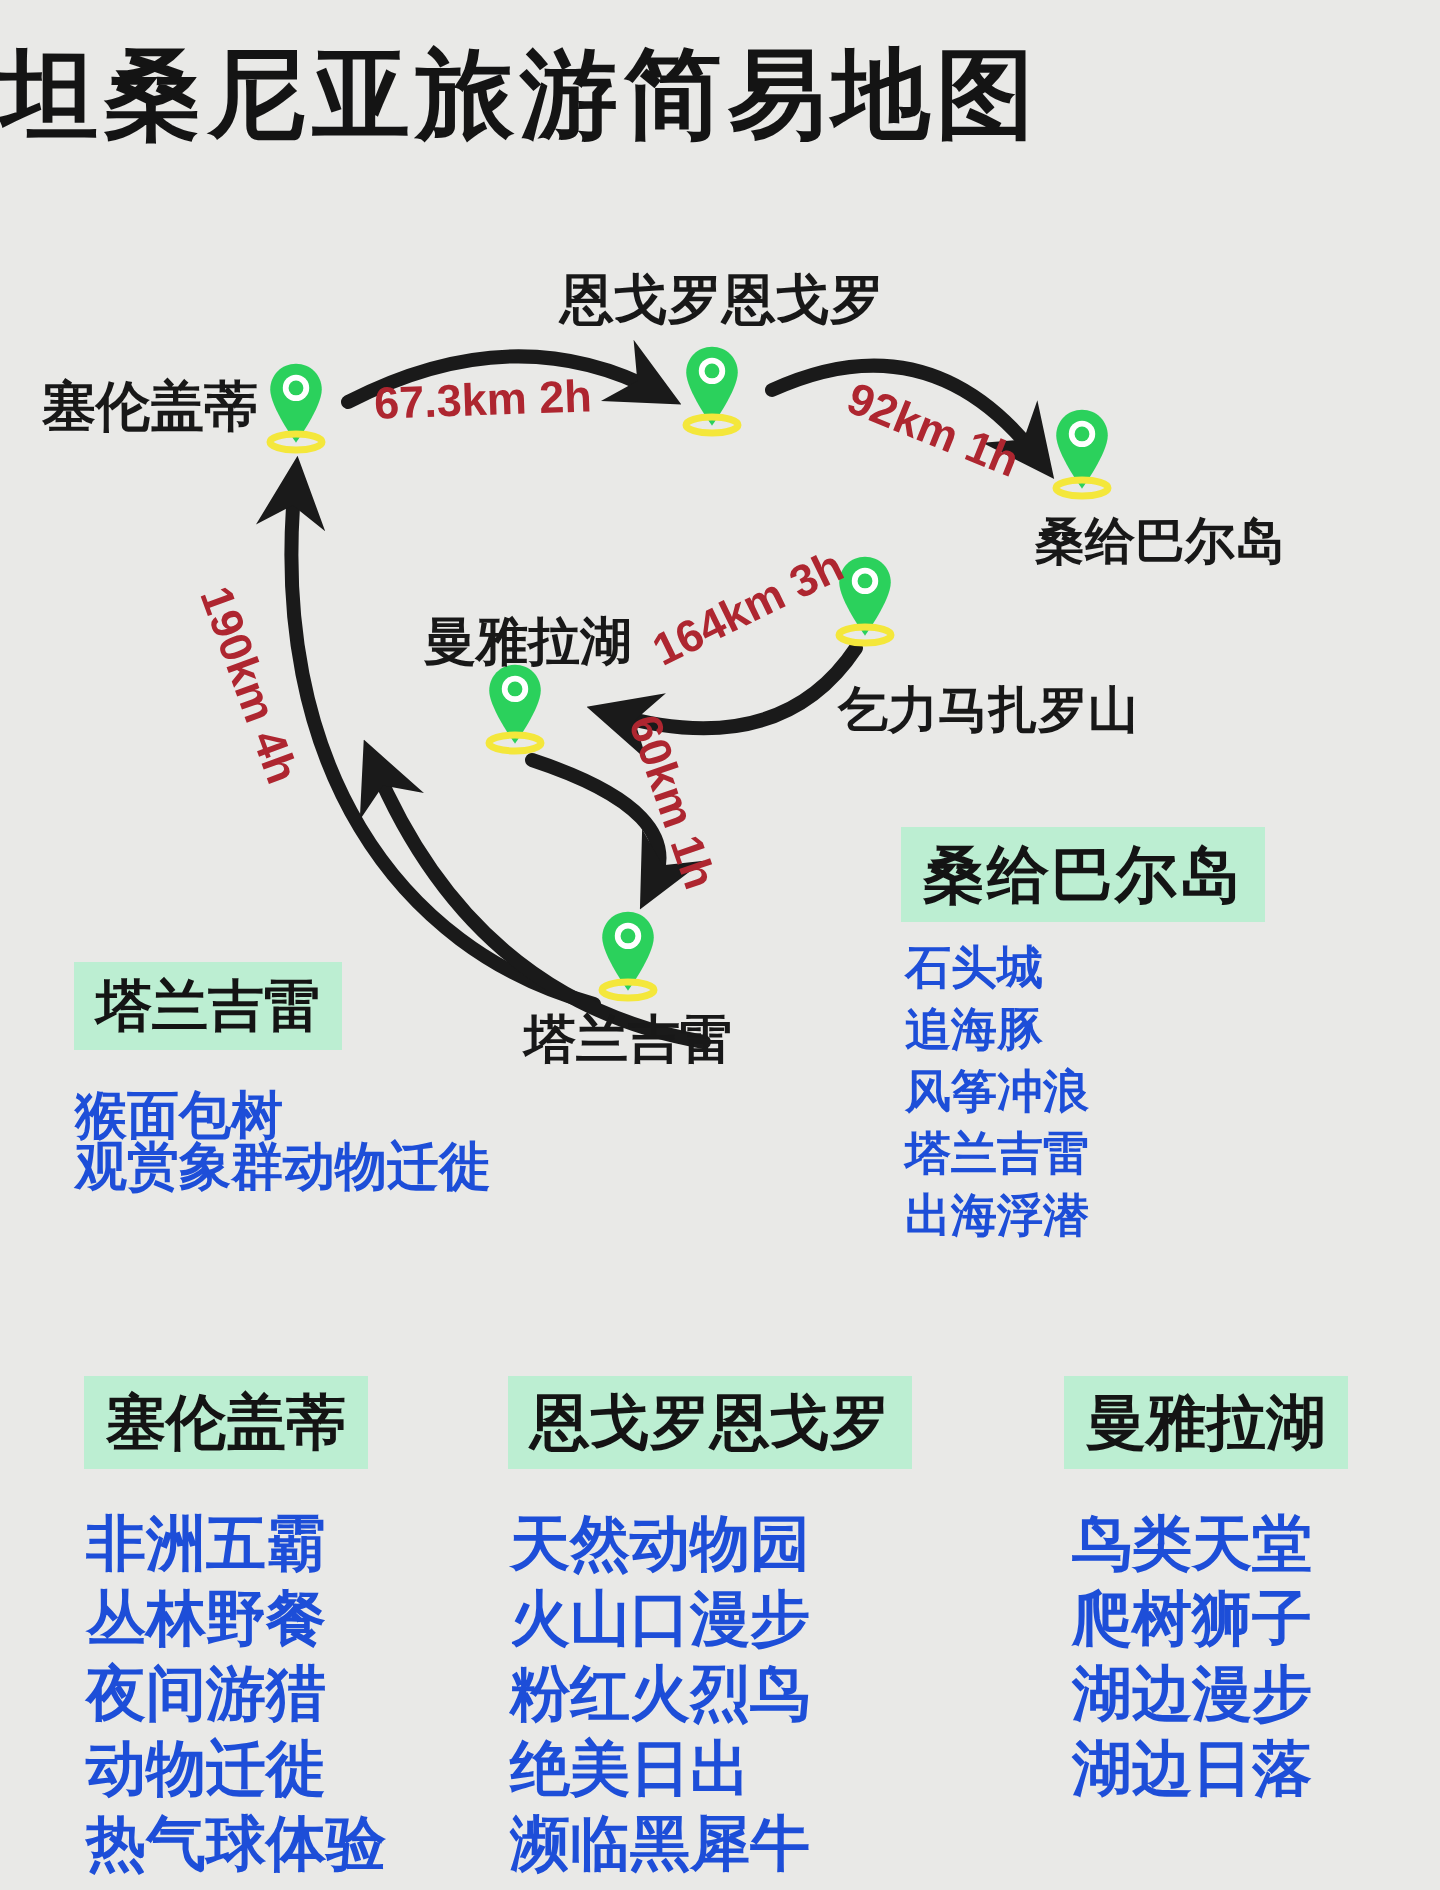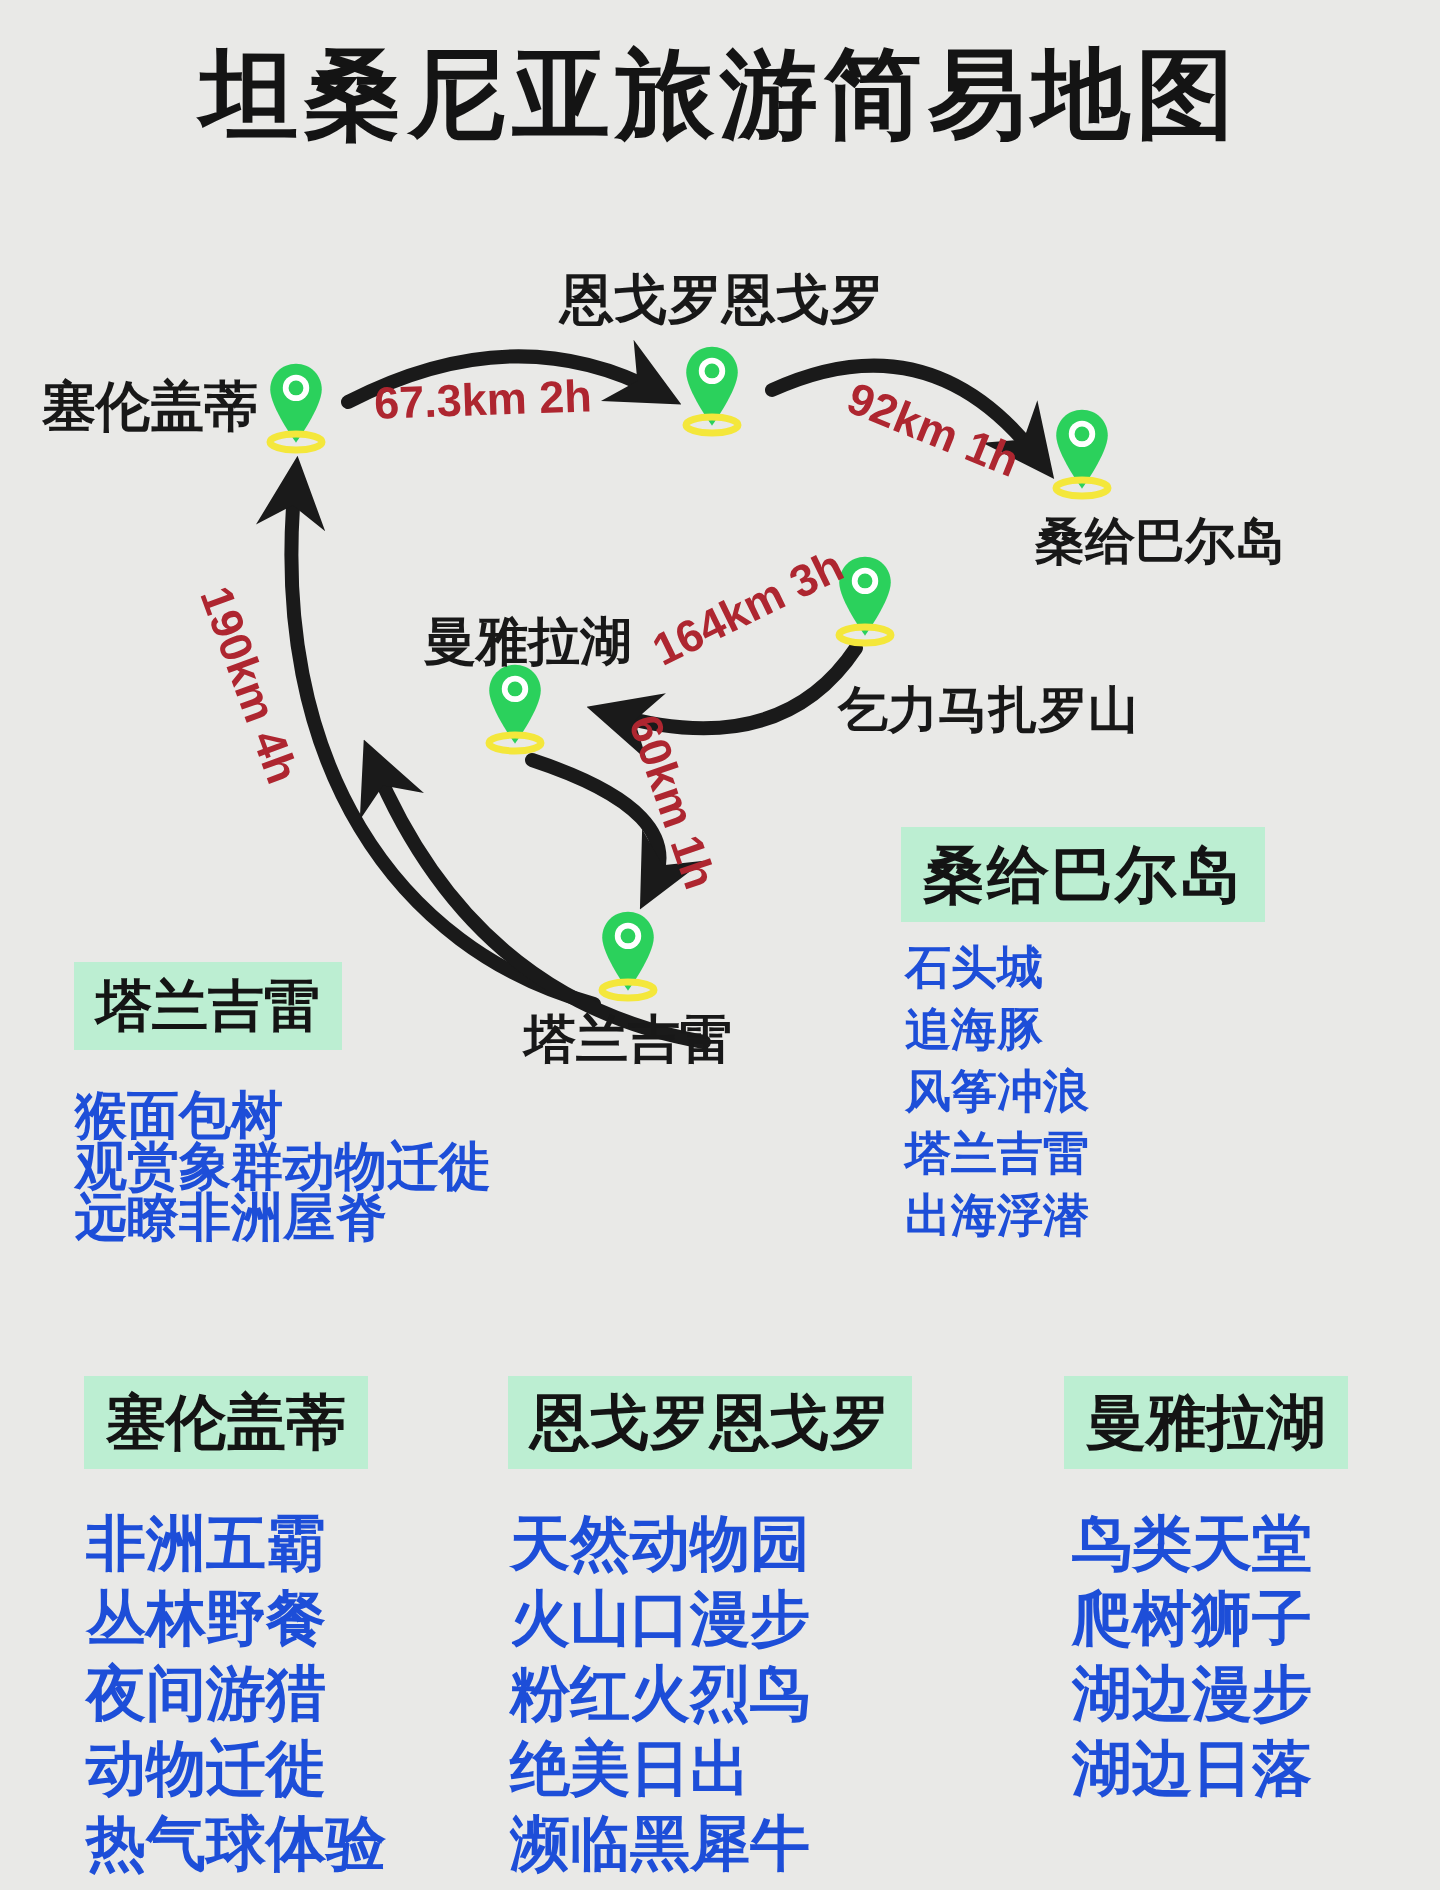--- a/index.html
+++ b/index.html
@@ -3,21 +3,21 @@
 <meta charset="utf-8">
 <style>
   html,body{margin:0;padding:0;}
   body{background:#cfcfcf;font-family:"Liberation Sans", sans-serif;}
   .canvas{
     position:relative;width:1440px;height:1890px;margin:0 auto;
     background:#e9e9e7;overflow:hidden;color:#151515;
   }
   .abs{position:absolute;}
   .page-title{
-    width:100%;text-align:center;top:30px;left:0;
+    width:100%;top:30px;left:0;
     font-size:98px;font-weight:900;letter-spacing:6px;color:#141414;
     white-space:nowrap;
   }
   .loc-label{
     font-size:52px;font-weight:700;color:#181818;white-space:nowrap;
   }
   .centered{transform:translateX(-50%);}
   .route-label{
     font-size:45px;font-weight:700;color:#ae2630;white-space:nowrap;
     transform-origin:center center;
@@ -150,21 +150,20 @@
   <div class="abs route-label" style="left:748px;top:608px;transform:translate(-50%,-50%) rotate(-26deg);">164km 3h</div>
   <div class="abs route-label" style="left:672px;top:802px;transform:translate(-50%,-50%) rotate(71deg);">60km 1h</div>
   <div class="abs route-label" style="left:249px;top:685px;transform:translate(-50%,-50%) rotate(70deg);">190km 4h</div>
 
   <div class="abs" style="left:74px;top:962px;">
     <span class="sec-header h-small">塔兰吉雷</span>
   </div>
   <div class="abs sec-items items-tarangire" style="left:75px;top:1090px;">
     <div>猴面包树</div>
     <div>观赏象群动物迁徙</div>
-    <div>远瞭非洲屋脊</div>
   </div>
 
   <div class="abs" style="left:901px;top:827px;">
     <span class="sec-header h-big">桑给巴尔岛</span>
   </div>
   <div class="abs sec-items items-zanzibar" style="left:905px;top:936px;">
     <div>石头城</div>
     <div>追海豚</div>
     <div>风筝冲浪</div>
     <div>塔兰吉雷</div>

